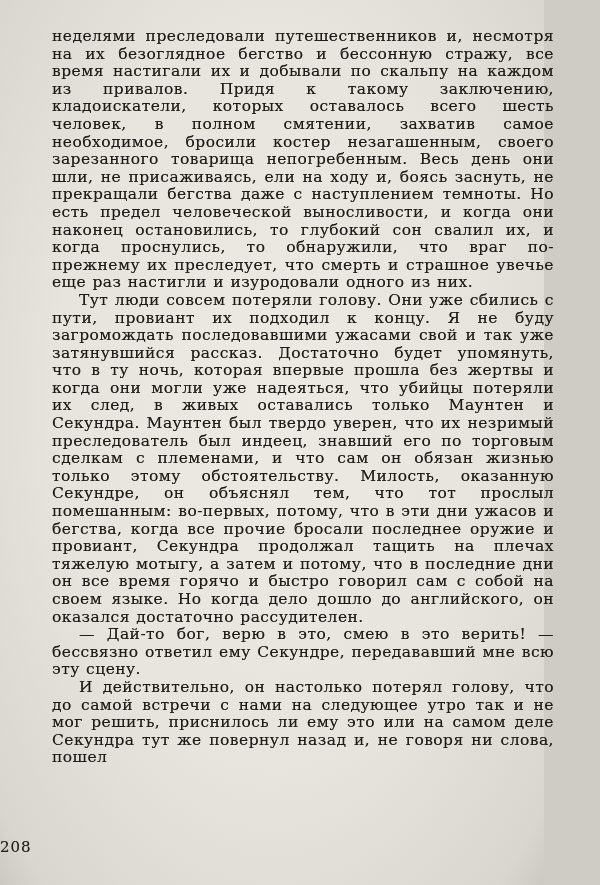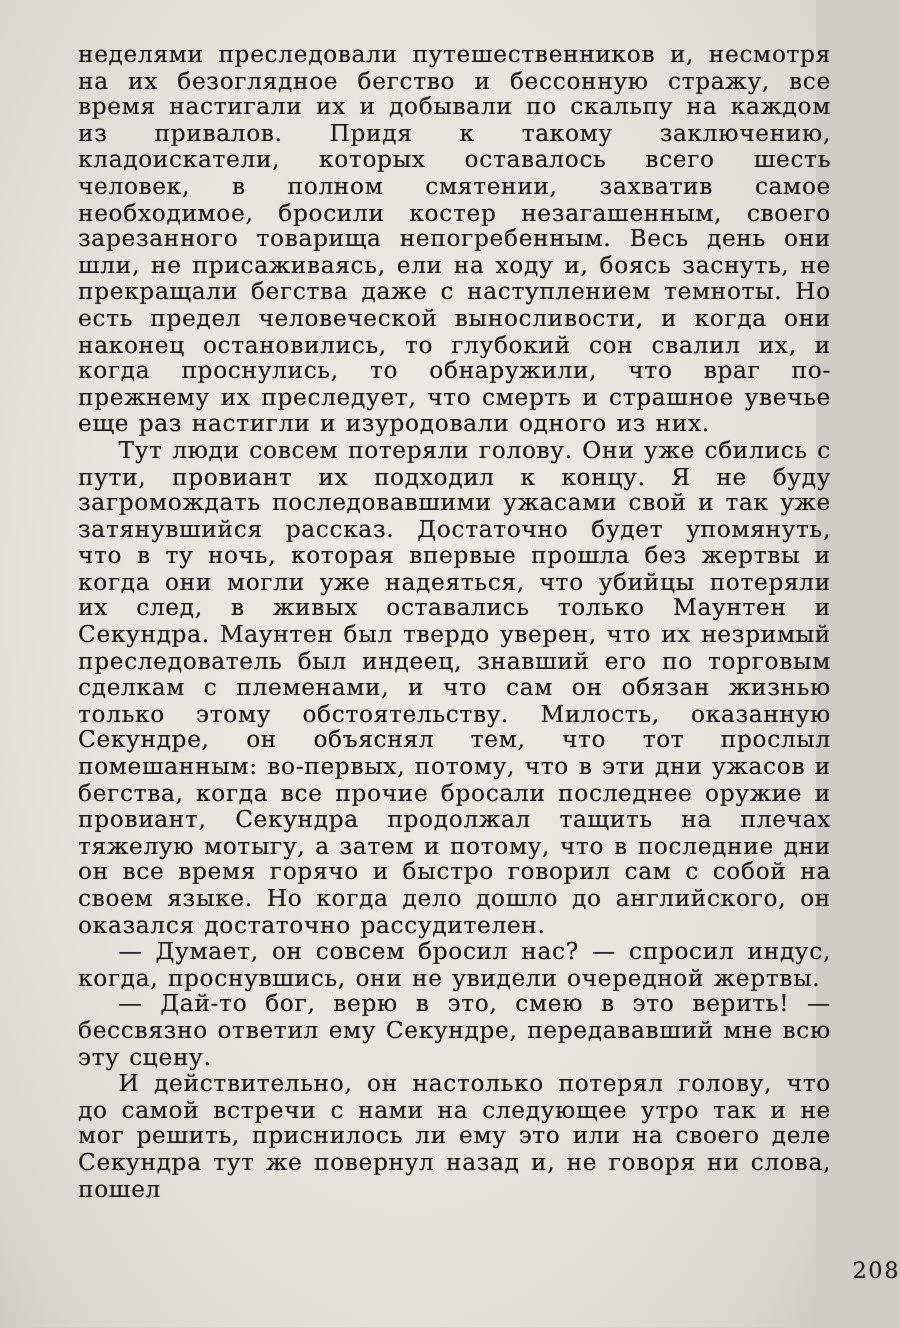--- a/index.html
+++ b/index.html
@@ -38,33 +38,32 @@
     text-indent: 27px;
   }
   .para.no-indent {
     text-indent: 0;
   }
   .page-number {
     position: absolute;
     top: 838px;
     left: 0;
     width: 600px;
-    text-align: right;
+    text-align: left;
     font-family: "DejaVu Serif", "Liberation Serif", serif;
     font-size: 15px;
     letter-spacing: 1px;
     color: #232220;
     text-shadow: 0 0 0.5px rgba(20, 18, 15, 0.5);
   }
 </style>
 </head>
 <body>
 
 <div class="scan-page">
   <div class="text-block">
     <p class="para no-indent">неделями преследовали путешественников и, несмотря на их безоглядное бегство и бессонную стражу, все время настигали их и добывали по скальпу на каждом из привалов. Придя к такому заключению, кладоискатели, которых оставалось всего шесть человек, в полном смятении, захватив самое необходимое, бросили костер незагашенным, своего зарезанного товарища непогребенным. Весь день они шли, не присаживаясь, ели на ходу и, боясь заснуть, не прекращали бегства даже с наступлением темноты. Но есть предел человеческой выносливости, и когда они наконец остановились, то глубокий сон свалил их, и когда проснулись, то обнаружили, что враг по-прежнему их преследует, что смерть и страшное увечье еще раз настигли и изуродовали одного из них.</p>
     <p class="para">Тут люди совсем потеряли голову. Они уже сбились с пути, провиант их подходил к концу. Я не буду загромождать последовавшими ужасами свой и так уже затянувшийся рассказ. Достаточно будет упомянуть, что в ту ночь, которая впервые прошла без жертвы и когда они могли уже надеяться, что убийцы потеряли их след, в живых оставались только Маунтен и Секундра. Маунтен был твердо уверен, что их незримый преследователь был индеец, знавший его по торговым сделкам с племенами, и что сам он обязан жизнью только этому обстоятельству. Милость, оказанную Секундре, он объяснял тем, что тот прослыл помешанным: во-первых, потому, что в эти дни ужасов и бегства, когда все прочие бросали последнее оружие и провиант, Секундра продолжал тащить на плечах тяжелую мотыгу, а затем и потому, что в последние дни он все время горячо и быстро говорил сам с собой на своем языке. Но когда дело дошло до английского, он оказался достаточно рассудителен.</p>
-    <p class="para">— Думает, он совсем бросил нас? — спросил индус, когда, проснувшись, они не увидели очередной жертвы.</p>
     <p class="para">— Дай-то бог, верю в это, смею в это верить! — бессвязно ответил ему Секундре, передававший мне всю эту сцену.</p>
-    <p class="para">И действительно, он настолько потерял голову, что до самой встречи с нами на следующее утро так и не мог решить, приснилось ли ему это или на своего деле Секундра тут же повернул назад и, не говоря ни слова, пошел</p>
+    <p class="para">И действительно, он настолько потерял голову, что до самой встречи с нами на следующее утро так и не мог решить, приснилось ли ему это или на самом деле Секундра тут же повернул назад и, не говоря ни слова, пошел</p>
   </div>
   <div class="page-number">208</div>
 </div>
 
 </body></html>

